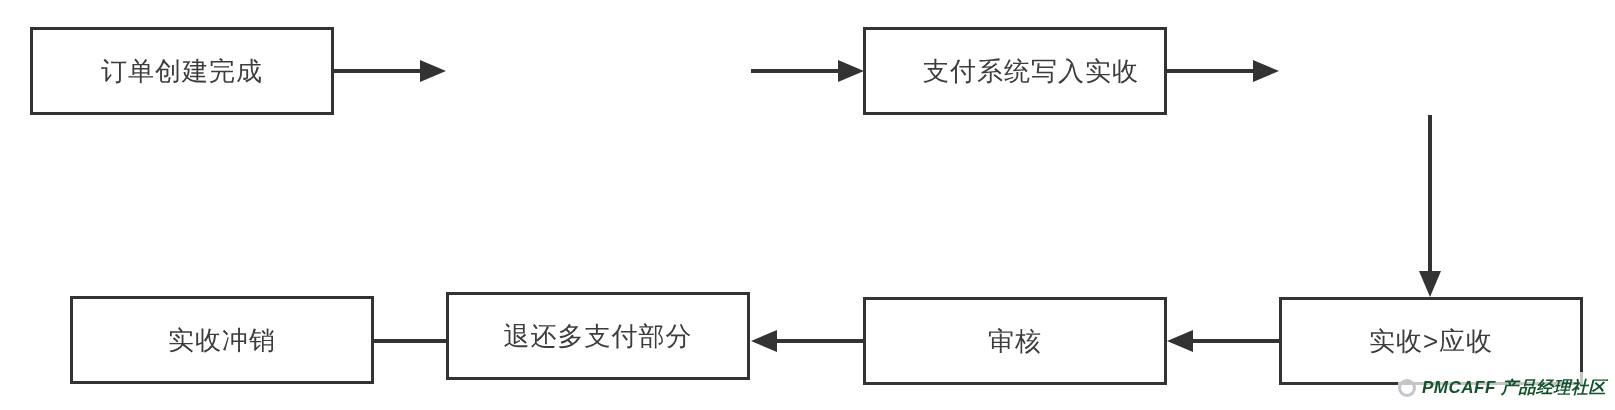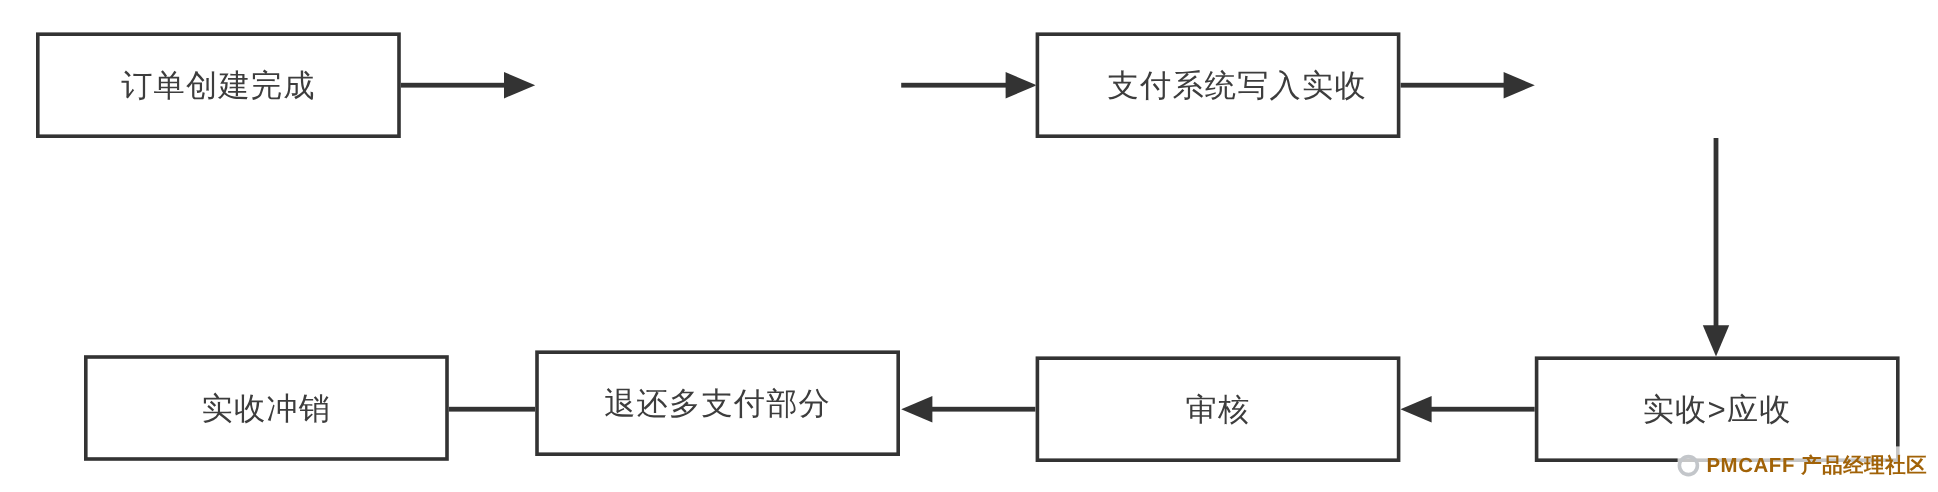--- a/index.html
+++ b/index.html
@@ -84,21 +84,22 @@
     position: absolute;
     left: 1398px;
     top: 372px;
     width: 217px;
     height: 31px;
     display: flex;
     align-items: center;
     gap: 6px;
     background: rgba(255, 255, 255, 0.72);
     z-index: 5;
-    color: #a16207;
+    color: #14532d;
+    font-style: italic;
   }
   .watermark-logo {
     width: 18px;
     height: 18px;
     box-sizing: border-box;
     border: 3px solid #c3c6ca;
     border-radius: 50%;
     flex: 0 0 auto;
   }
   .watermark-text {

